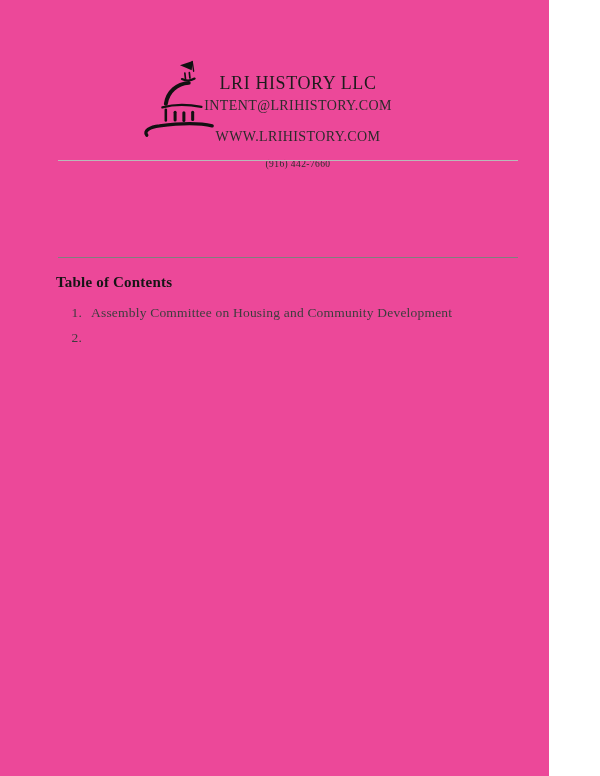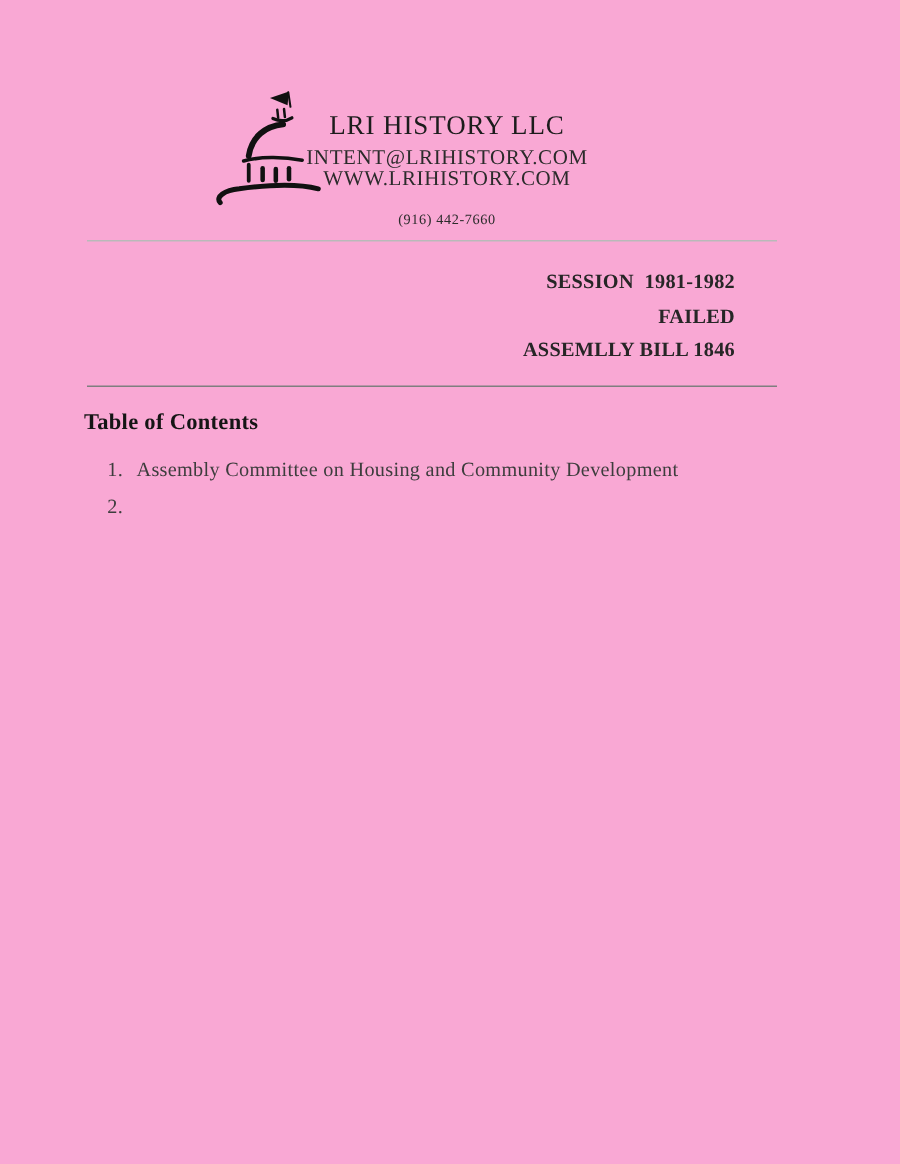--- a/index.html
+++ b/index.html
@@ -2,23 +2,23 @@
 <html><head>
 <meta charset="utf-8">
 <style>
   html, body {
     margin: 0;
     padding: 0;
     background: #ffffff;
   }
   .page {
     position: relative;
-    width: 600px;
+    width: 549px;
     height: 776px;
-    background: #f9a8d4;
+    background: #ec4899;
     font-family: "Liberation Serif", "DejaVu Serif", serif;
     color: #1f1f1f;
     overflow: hidden;
   }
 
   
   .logo {
     position: absolute;
     left: 138px;
     top: 58px;
@@ -40,21 +40,21 @@
     white-space: nowrap;
   }
   .contact {
     font-size: 14px;
     line-height: 13px;
     letter-spacing: 0.4px;
     color: #2b2b2b;
     white-space: nowrap;
   }
   .contact.email   { margin-top: 5px; }
-  .contact.website { margin-top: 1px; }
+  .contact.website { margin-top: 18px; }
   .contact.phone   { margin-top: 15px; font-size: 9.5px; }
 
   
   .rule {
     position: absolute;
     left: 58px;
     width: 460px;
     height: 1px;
   }
   .rule-top    { top: 160px; background: #b9b9b9; }
@@ -128,25 +128,20 @@
 
   <div class="lh-text">
     <div class="company">LRI HISTORY LLC</div>
     <div class="contact email">INTENT@LRIHISTORY.COM</div>
     <div class="contact website">WWW.LRIHISTORY.COM</div>
     <div class="contact phone">(916) 442-7660</div>
   </div>
 
   <div class="rule rule-top"></div>
 
-  <div class="case-block">
-    <div>SESSION  1981-1982</div>
-    <div>FAILED</div>
-    <div>ASSEMLLY BILL 1846</div>
-  </div>
 
   <div class="rule rule-bottom"></div>
 
   <h2 class="toc-heading">Table of Contents</h2>
 
   <div class="toc-item toc-item-1">
     <span class="num">1.</span>
     <span>Assembly Committee on Housing and Community Development</span>
   </div>
   <div class="toc-item toc-item-2">

